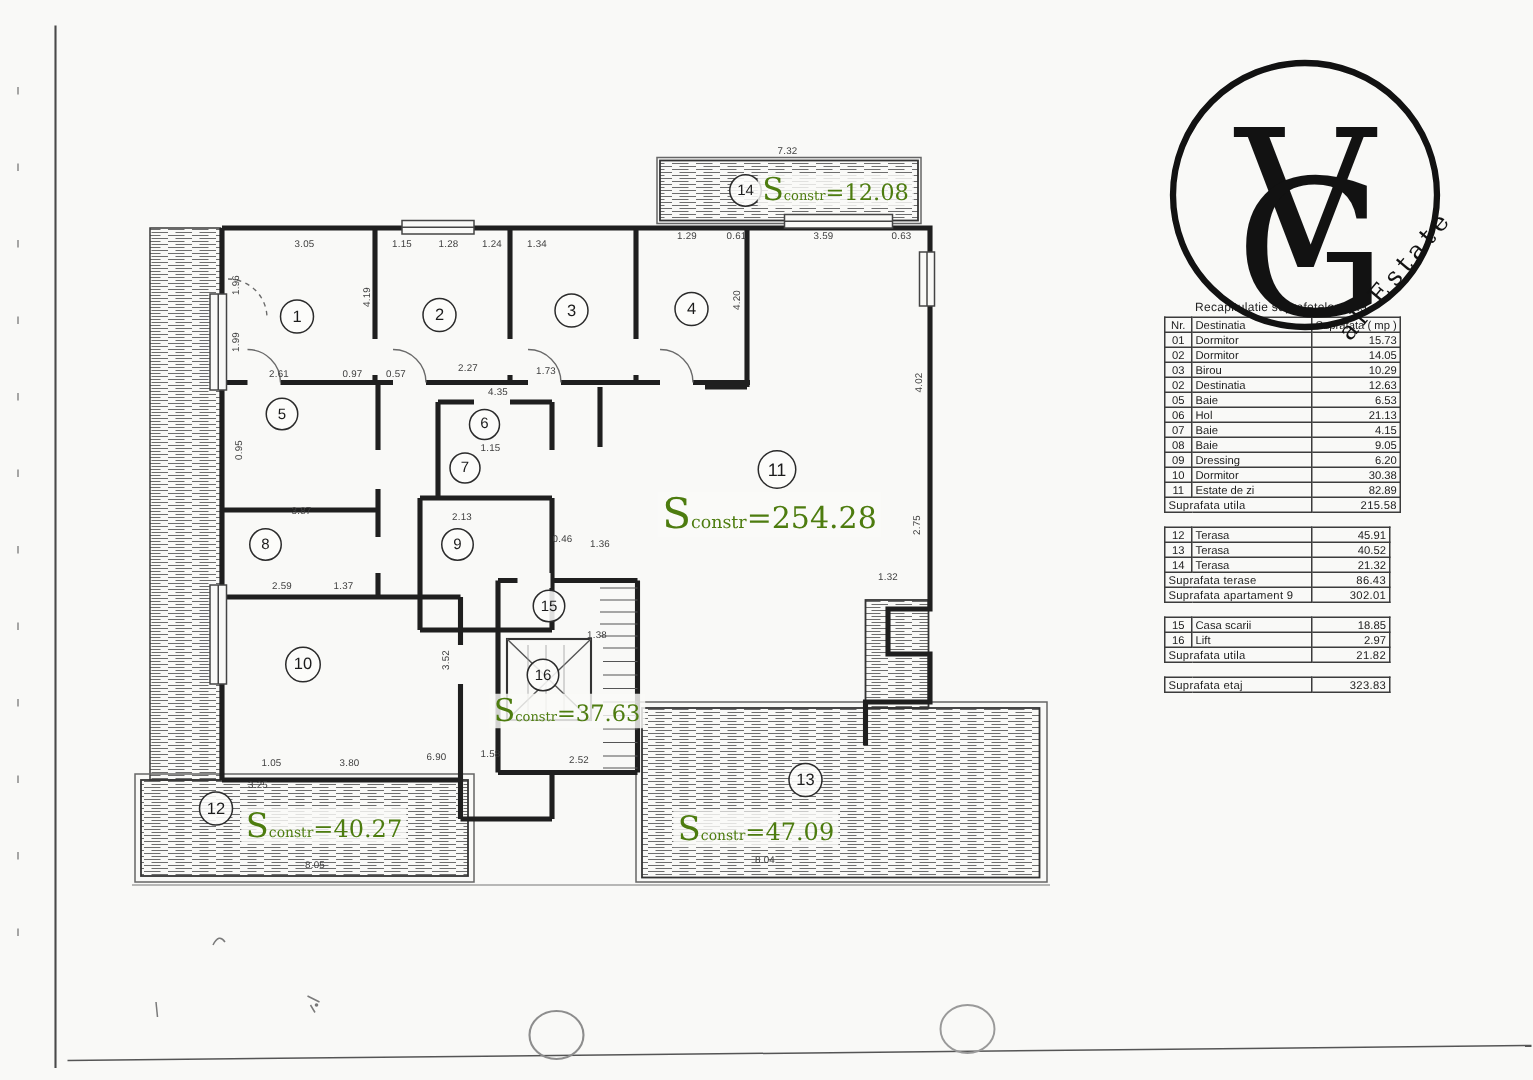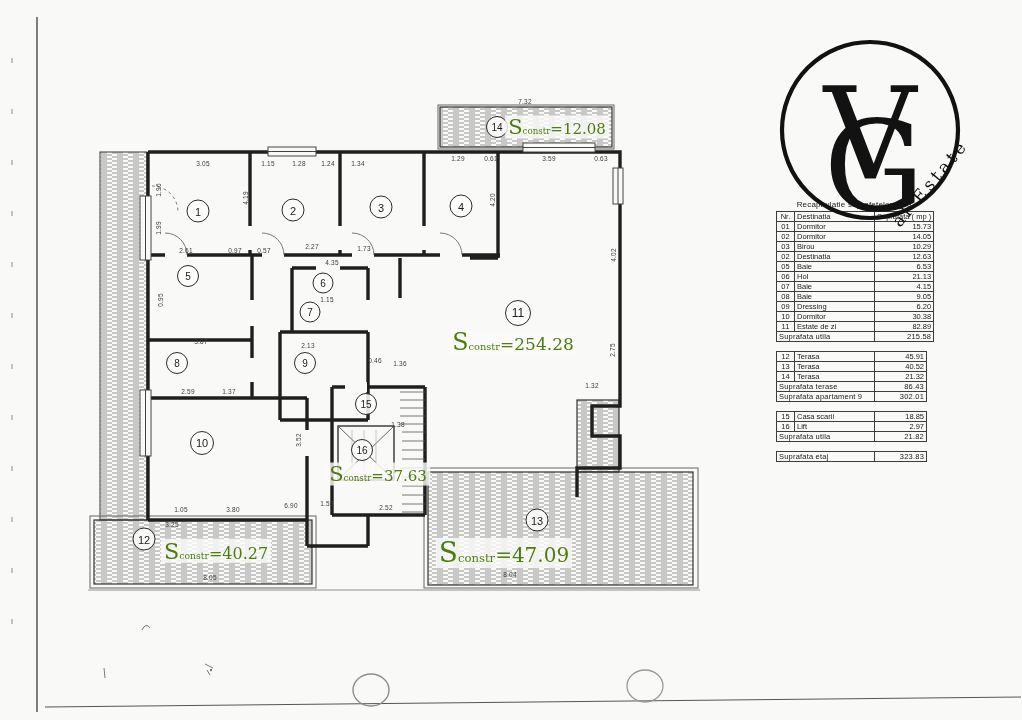--- a/index.html
+++ b/index.html
@@ -192,24 +192,24 @@
       <div class="dim" style="left: 181px; top: 509px;">1.05</div>
       <div class="dim" style="left: 233px; top: 509px;">3.80</div>
       <div class="dim" style="left: 291px; top: 505px;">6.90</div>
       <div class="dim" style="left: 327px; top: 503px;">1.58</div>
       <div class="dim" style="left: 386px; top: 507px;">2.52</div>
       <div class="dim" style="left: 210px; top: 577px;">8.05</div>
       <div class="dim" style="left: 172px; top: 524px;">3.25</div>
       <div class="dim" style="left: 592px; top: 385px;">1.32</div>
       <div class="dim" style="left: 510px; top: 574px;">8.04</div>
       <div class="arealabel" style="left: 557px; top: 127px; font-size: 15px;"><span class="als">S</span><span class="alsub">constr</span><span>=12.08</span></div>
-      <div class="arealabel" style="left: 513px; top: 343px; font-size: 17px;"><span class="als">S</span><span class="alsub">constr</span><span>=254.28</span></div>
+      <div class="arealabel" style="left: 513px; top: 343px; font-size: 20px;"><span class="als">S</span><span class="alsub">constr</span><span>=254.28</span></div>
       <div class="arealabel" style="left: 378px; top: 474px; font-size: 15px;"><span class="als">S</span><span class="alsub">constr</span><span>=37.63</span></div>
       <div class="arealabel" style="left: 216px; top: 551px; font-size: 16px;"><span class="als">S</span><span class="alsub">constr</span><span>=40.27</span></div>
-      <div class="arealabel" style="left: 504px; top: 553px; font-size: 20px;"><span class="als">S</span><span class="alsub">constr</span><span>=47.09</span></div>
+      <div class="arealabel" style="left: 504px; top: 553px; font-size: 16px;"><span class="als">S</span><span class="alsub">constr</span><span>=47.09</span></div>
     </div>
 
 <div class="logo">
   <svg width="210" height="215" viewBox="0 0 210 215">
     <circle cx="100" cy="102" r="88" fill="none" stroke="#121212" stroke-width="4.2"></circle>
     <text class="mono" x="100" y="150" font-size="128" text-anchor="middle">V</text>
     <text class="mono" x="104" y="182" font-size="126" text-anchor="middle">G</text>
     <text class="tagline" font-size="17" transform="translate(130,200) rotate(-50)">al Estate</text>
   </svg>
 </div>

